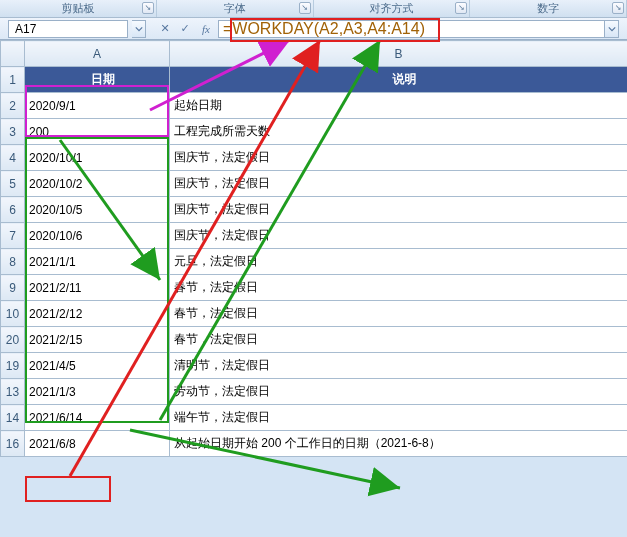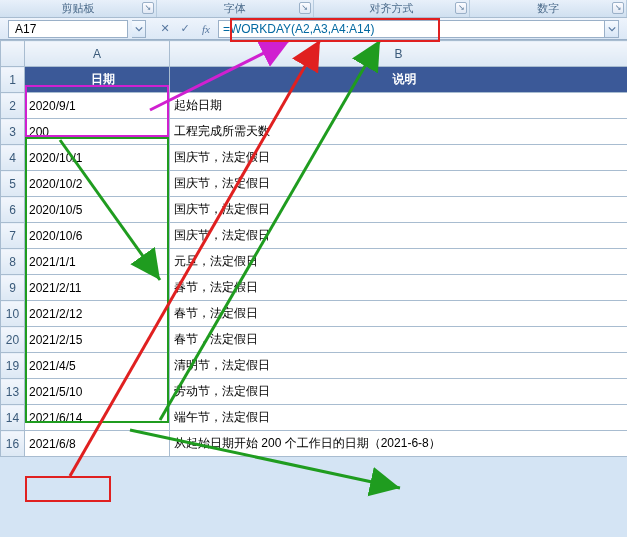--- a/index.html
+++ b/index.html
@@ -94,22 +94,22 @@
     color: #5878a0;
     margin: 0 4px;
   }
   .formula-input {
     flex: 1;
     height: 18px;
     background: #fff;
     border: 1px solid #9ab0c8;
     padding: 0 4px;
     line-height: 16px;
-    font-size: 12px;
-    color: #0369a1;
+    font-size: 16px;
+    color: #a16207;
     position: relative;
   }
   .formula-expand {
     position: absolute;
     right: 0;
     top: 0;
     width: 14px;
     height: 16px;
     background: linear-gradient(#f6faff, #d8e6f6);
     border-left: 1px solid #9ab0c8;
@@ -281,21 +281,21 @@
     <td class="cell">2021/2/15</td>
     <td class="cell">春节，法定假日</td>
         </tr>
   <tr>
           <th class="rowhead">19</th>
     <td class="cell">2021/4/5</td>
     <td class="cell">清明节，法定假日</td>
         </tr>
   <tr>
           <th class="rowhead">13</th>
-    <td class="cell">2021/5/10</td>
+    <td class="cell">2021/1/3</td>
     <td class="cell">劳动节，法定假日</td>
         </tr>
   <tr>
           <th class="rowhead">14</th>
     <td class="cell">2021/6/14</td>
     <td class="cell">端午节，法定假日</td>
         </tr>
   <tr>
           <th class="rowhead">16</th>
     <td class="cell">2021/6/8</td>

